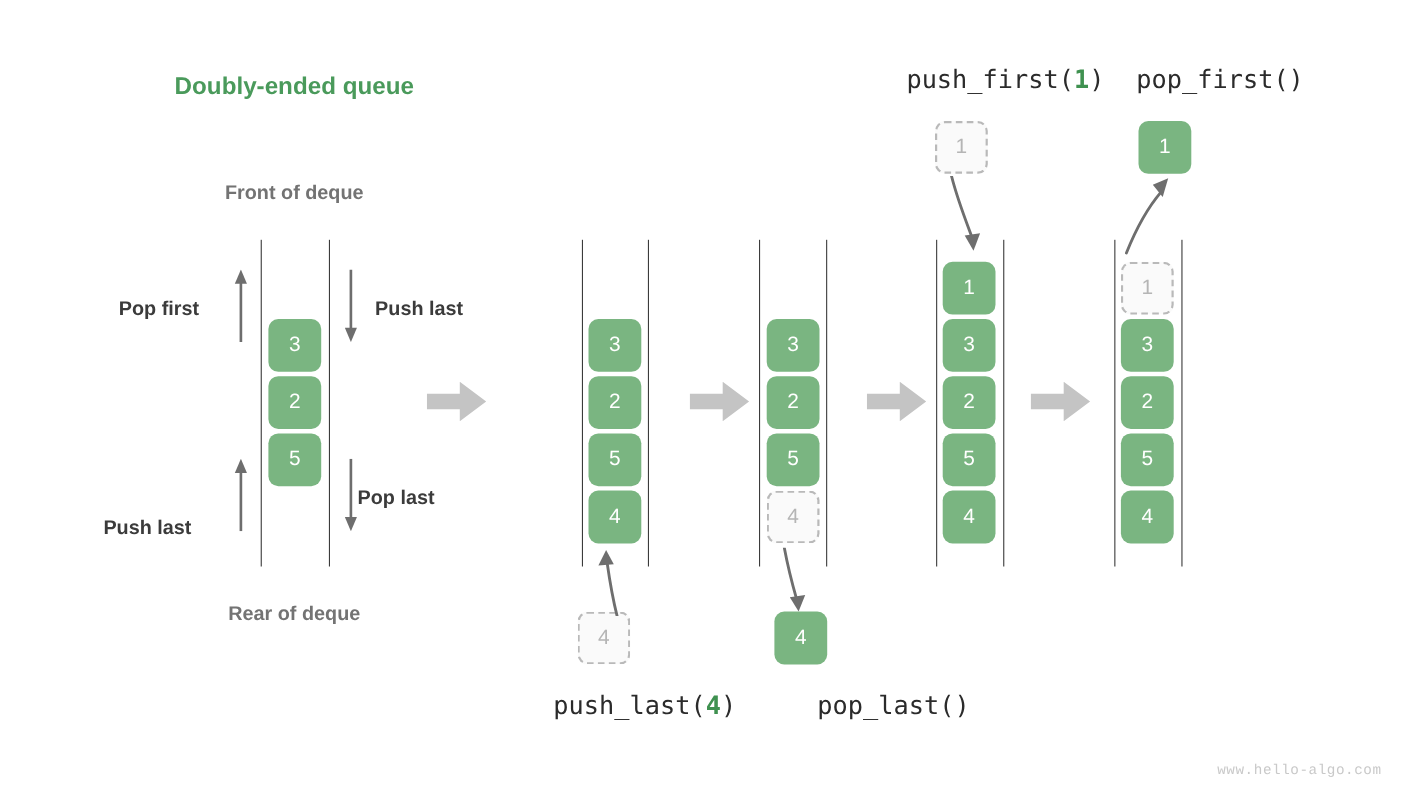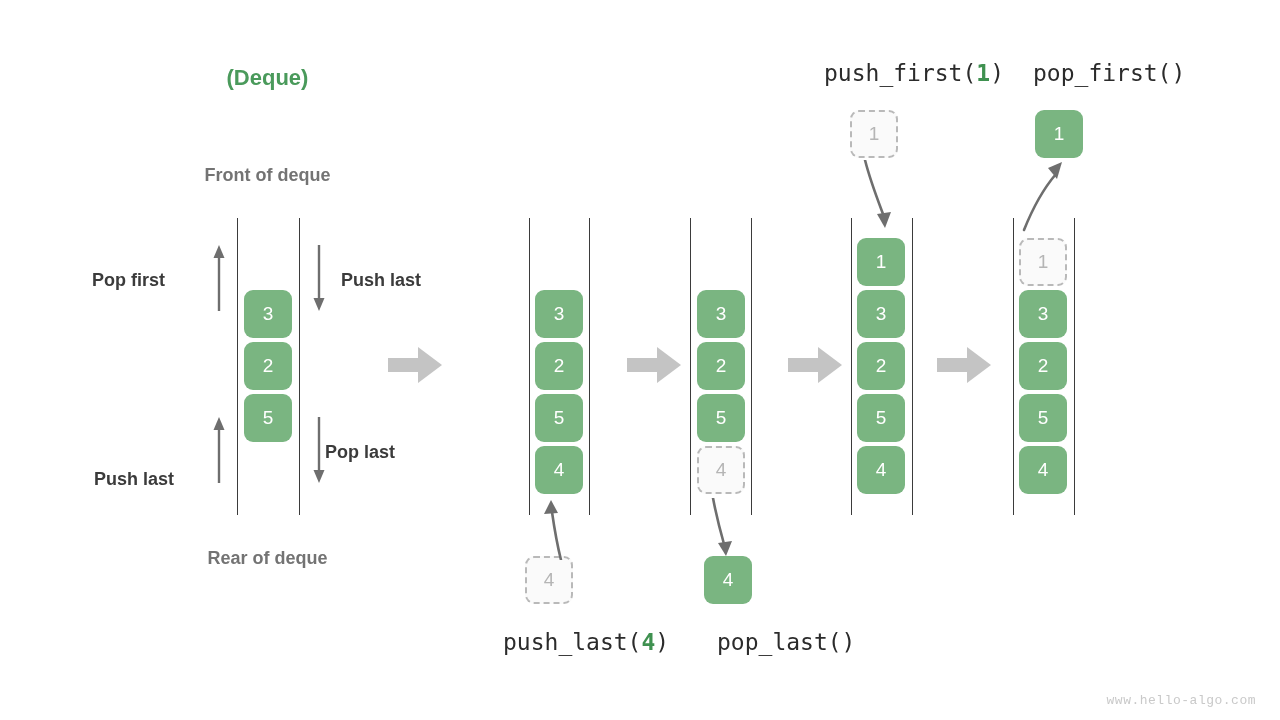--- a/index.html
+++ b/index.html
@@ -109,39 +109,39 @@
     font-family: Liberation Mono, monospace;
     font-size: 13px;
     color: #c9c9c9;
     letter-spacing: 0.5px;
   }
 </style>
 </head>
 <body>
 
 <div class="title">
-  <span class="l2">(Deque)</span>
+  <span>Doubly-ended queue</span>
 </div>
 
 <div class="edge-label" id="front-of-deque">Front of deque</div>
 <div class="edge-label" id="rear-of-deque">Rear of deque</div>
 
 <div class="stage">
   <div class="rail" style="left:237px; top:218px; height:297px;"></div>
   <div class="rail" style="left:299px; top:218px; height:297px;"></div>
 
   <div class="cell filled" style="left:244px; top:290px;">3</div>
   <div class="cell filled" style="left:244px; top:342px;">2</div>
   <div class="cell filled" style="left:244px; top:394px;">5</div>
 
   <svg class="thin-arrow" style="left:208px; top:245px;" width="22" height="66" viewBox="0 0 22 66">
     <line x1="11" y1="66" x2="11" y2="10" stroke="#6e6e6e" stroke-width="2.4"></line>
     <polygon points="11,0 5.5,13 16.5,13" fill="#6e6e6e"></polygon>
   </svg>
-  <div class="op-label" style="left:92px; top:270px;">Pop first</div>
+  <div class="op-label" style="left:108px; top:270px;">Pop first</div>
 
   <svg class="thin-arrow" style="left:308px; top:245px;" width="22" height="66" viewBox="0 0 22 66">
     <line x1="11" y1="0" x2="11" y2="56" stroke="#6e6e6e" stroke-width="2.4"></line>
     <polygon points="11,66 5.5,53 16.5,53" fill="#6e6e6e"></polygon>
   </svg>
   <div class="op-label" style="left:341px; top:270px;">Push last</div>
 
   <svg class="thin-arrow" style="left:208px; top:417px;" width="22" height="66" viewBox="0 0 22 66">
     <line x1="11" y1="66" x2="11" y2="10" stroke="#6e6e6e" stroke-width="2.4"></line>
     <polygon points="11,0 5.5,13 16.5,13" fill="#6e6e6e"></polygon>
@@ -243,15 +243,15 @@
   <div class="cell ghost" style="left:1019px; top:238px;">1</div>
   <div class="cell filled" style="left:1019px; top:290px;">3</div>
   <div class="cell filled" style="left:1019px; top:342px;">2</div>
   <div class="cell filled" style="left:1019px; top:394px;">5</div>
   <div class="cell filled" style="left:1019px; top:446px;">4</div>
 </div>
 
 <div class="fn-caption" style="left:503px; top:629px;">
   <span>push_last(</span><span class="arg">4</span><span>)</span>
 </div>
-<div class="fn-caption" style="left:717px; top:629px;text-align:right;">pop_last()</div>
+<div class="fn-caption" style="left:743px; top:629px;text-align:right;">pop_last()</div>
 
 <div class="watermark">www.hello-algo.com</div>
 
 </body></html>

